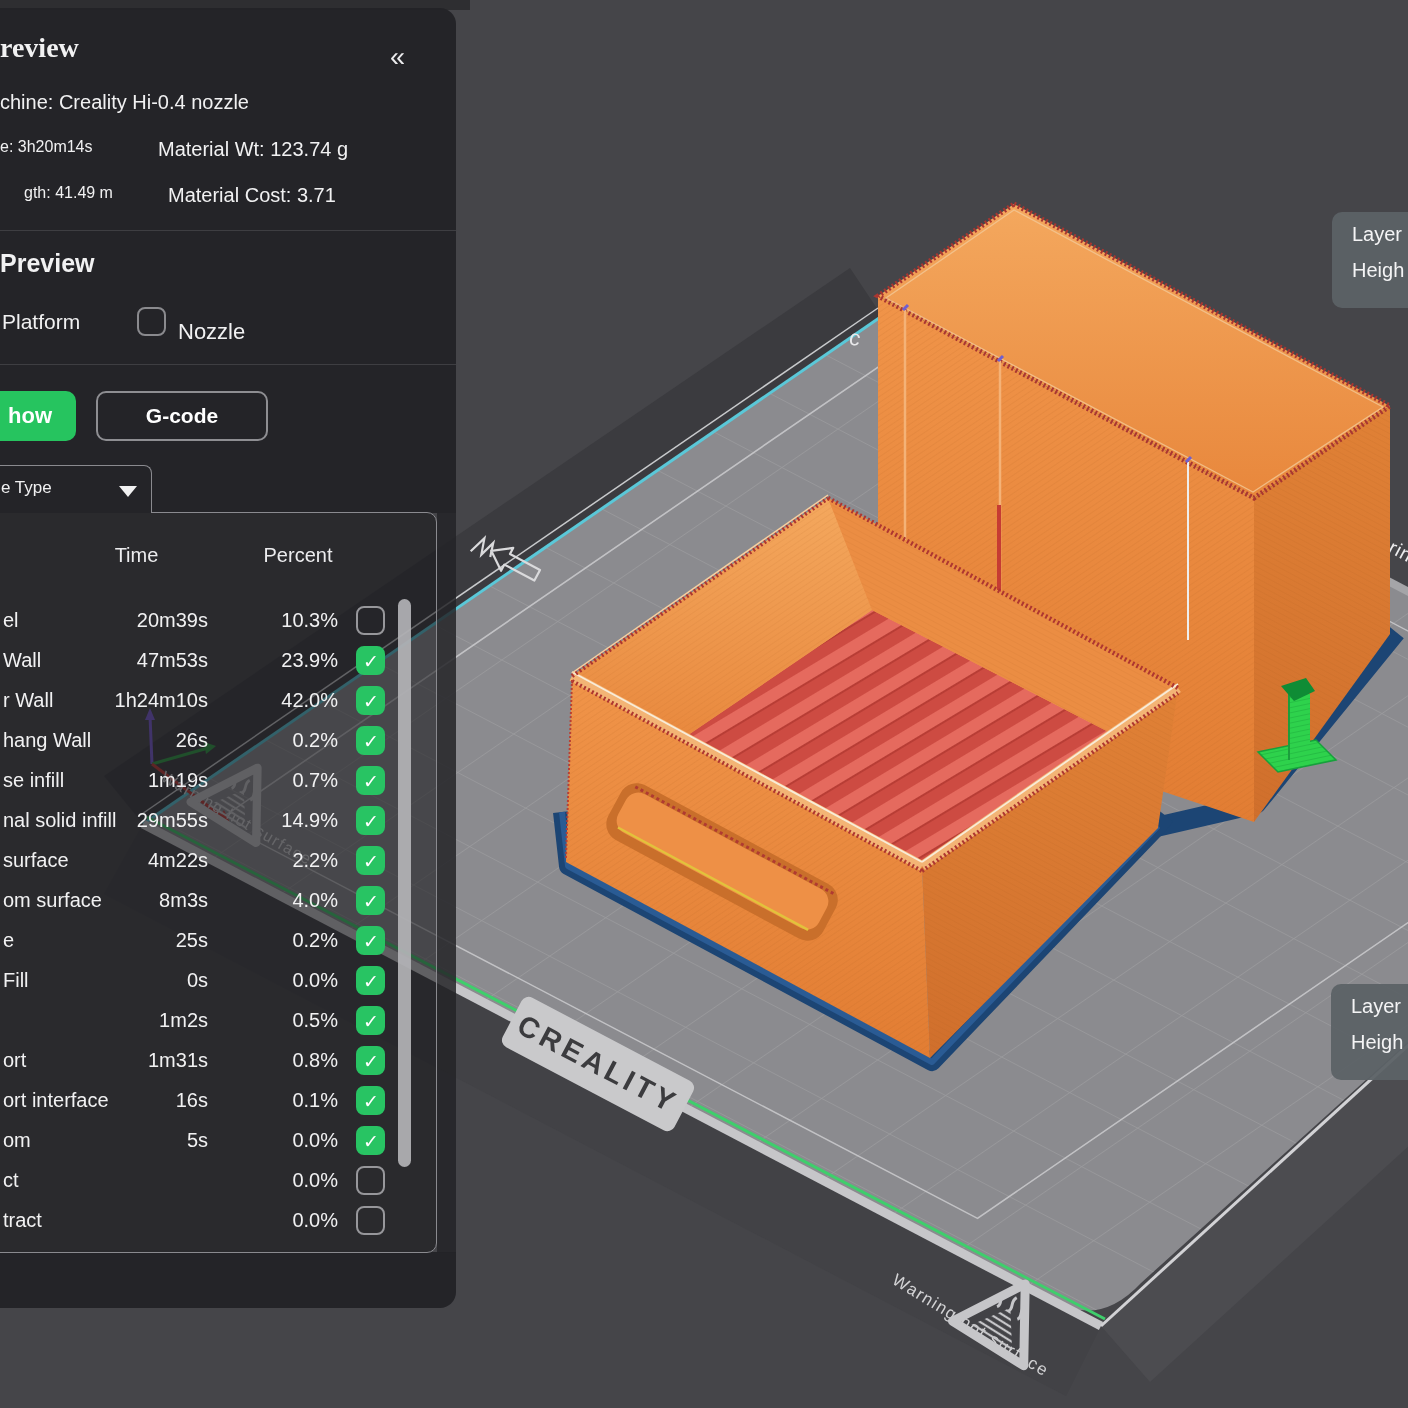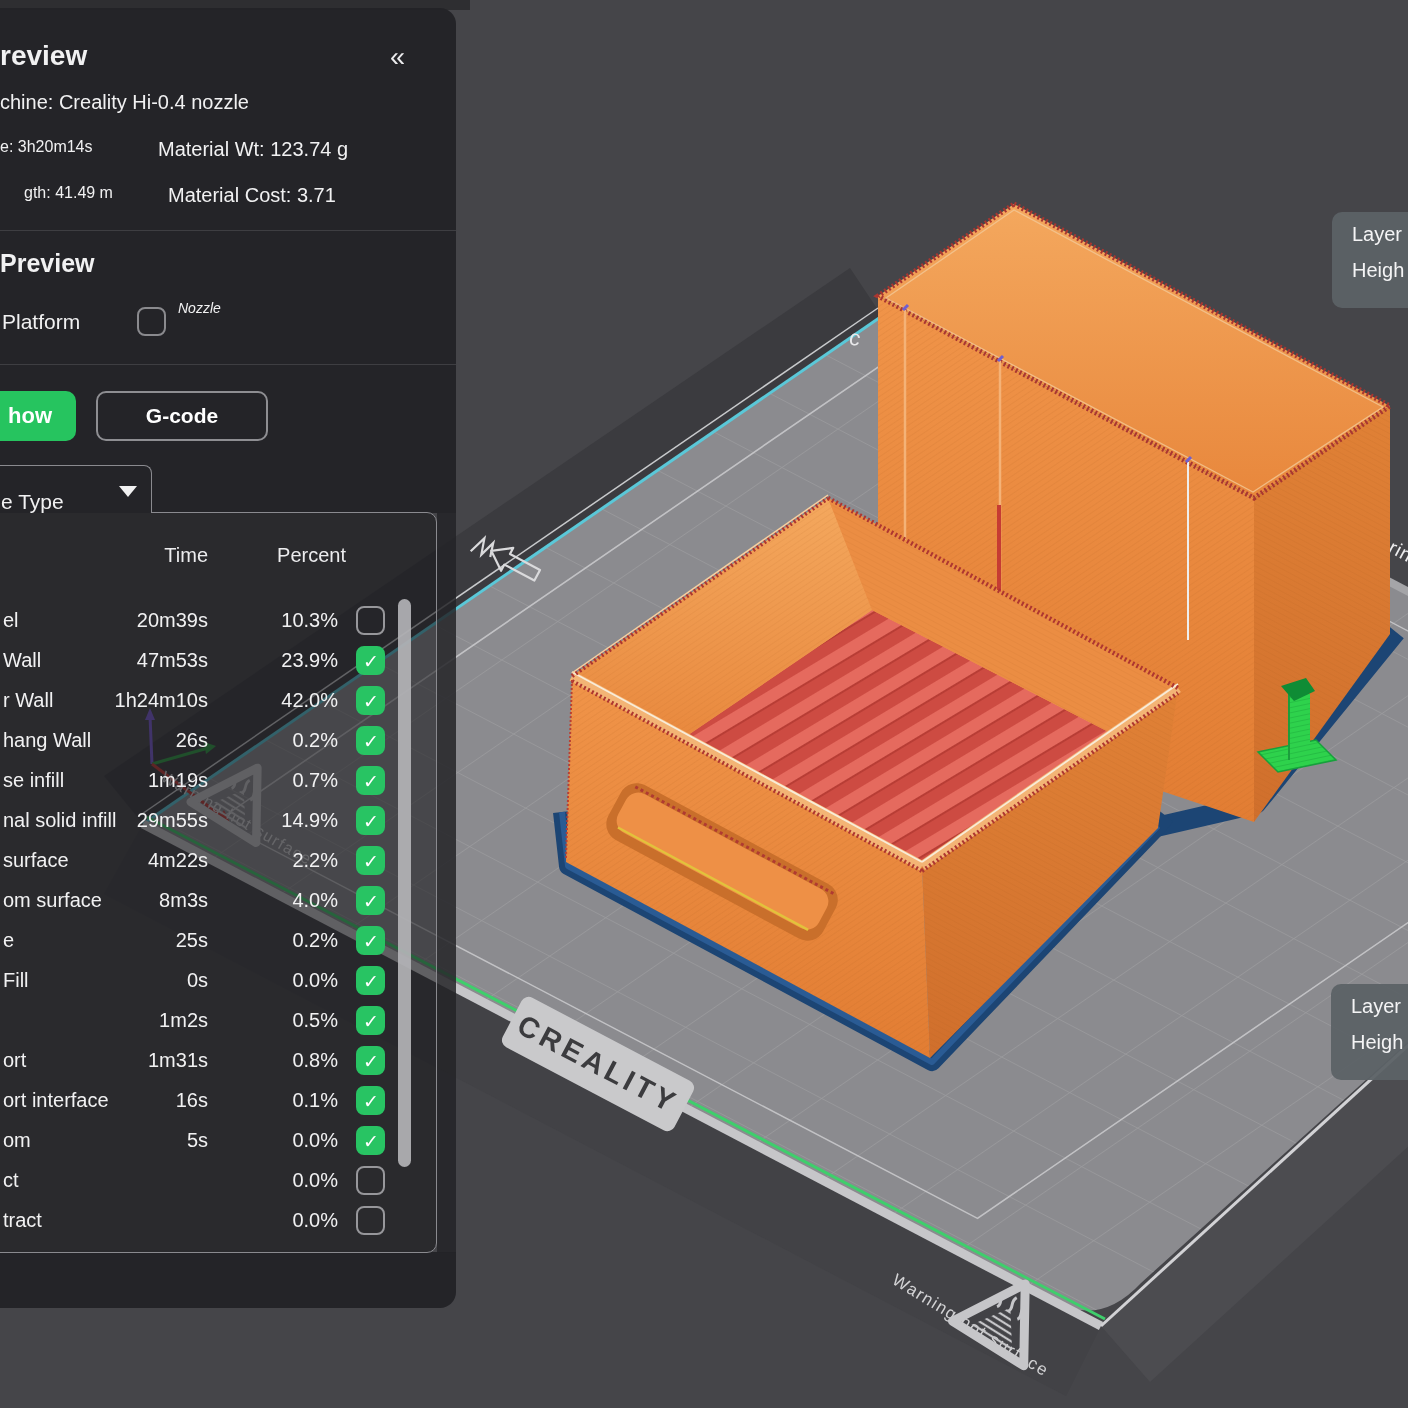--- a/index.html
+++ b/index.html
@@ -10,40 +10,40 @@
   #sidebar{position:absolute;left:0;top:8px;width:456px;height:1300px;z-index:10;color:#f1f1f2;}
   .sec{position:absolute;left:0;width:456px;background:rgba(35,35,39,0.97);}
   #sec-head{top:0;height:222px;border-radius:0 16px 0 0;border-bottom:1px solid #3e3e42;}
   #sec-prev{top:223px;height:133px;border-bottom:1px solid #3e3e42;}
   #sec-btns{top:357px;height:148px;}
   #sec-fill{top:505px;height:740px;left:437px;width:19px;background:rgba(35,35,39,0.85);}
   #sec-bot{top:1244px;height:56px;border-radius:0 0 16px 0;}
   #topstrip{position:absolute;left:0;top:0;width:470px;height:10px;background:#2e2e31;z-index:9;}
   .t{position:absolute;white-space:nowrap;}
   #collapse{left:390px;top:34px;font-size:27px;color:#ececee;cursor:pointer;}
-  #ttl{left:0;top:32px;font-size:28px;font-weight:bold;}
+  #ttl{left:0;top:24px;font-size:28px;font-weight:bold;font-family:Liberation Serif, serif;}
   #machine{left:0;top:83px;font-size:20px;}
   #st1{left:0;top:130px;font-size:16px;}  #st2{left:158px;top:130px;font-size:20px;}
   #st3{left:0;top:176px;font-size:16px;margin-left:24px;}  #st4{left:168px;top:176px;font-size:20px;}
   #prevttl{left:0;top:18px;font-size:25px;font-weight:bold;}
   #platlbl{left:2px;top:79px;font-size:21px;}
   #nozcb{position:absolute;left:137px;top:76px;width:29px;height:29px;border:2px solid #8a8a8e;border-radius:8px;box-sizing:border-box;}
-  #nozlbl{left:178px;top:69px;font-size:14px;font-style:italic;}
+  #nozlbl{left:178px;top:88px;font-size:22px;}
   #showbtn{position:absolute;left:-16px;top:26px;width:92px;height:50px;background:#26c45f;border-radius:10px;
     color:#fff;font-weight:bold;font-size:22px;text-align:center;line-height:50px;cursor:pointer;}
   #gcodebtn{position:absolute;left:96px;top:26px;width:172px;height:50px;border:2px solid #8e8e92;border-radius:10px;
     box-sizing:border-box;color:#fff;font-weight:bold;font-size:21px;text-align:center;line-height:46px;cursor:pointer;}
   #linetab{position:absolute;left:-10px;top:457px;width:162px;height:48px;background:#242428;border:1.5px solid #8a8a8f;
     border-bottom:none;border-radius:8px 8px 0 0;box-sizing:border-box;z-index:3;cursor:pointer;}
-  #linetablbl{left:10px;top:24px;font-size:21px;}
+  #linetablbl{left:10px;top:12px;font-size:17px;}
   #caret{position:absolute;left:128px;top:20px;width:0;height:0;border-left:9px solid transparent;
     border-right:9px solid transparent;border-top:11px solid #f1f1f2;}
   #ttable{position:absolute;left:-16px;top:504px;width:453px;height:741px;background:rgba(22,22,26,0.58);
     border:1.5px solid #8a8a8f;border-radius:10px;box-sizing:border-box;z-index:2;}
-  .th{position:absolute;top:31px;font-size:20px;color:#ececee;text-align:right;}
+  .th{position:absolute;top:31px;font-size:20px;color:#ececee;text-align:center;}
   #th-time{left:80px;width:143px;} #th-pct{left:265px;width:96px;}
   #rows{position:absolute;left:0;top:88px;width:100%;}
   .trow{position:relative;height:40px;font-size:20px;}
   .c-label{position:absolute;left:18px;top:8px;white-space:nowrap;}
   .c-time{position:absolute;left:80px;width:143px;top:8px;text-align:right;}
   .c-pct{position:absolute;left:265px;width:88px;top:8px;text-align:right;}
   .cb{position:absolute;left:371px;top:5px;width:29px;height:29px;border:2px solid #97979b;border-radius:8px;box-sizing:border-box;cursor:pointer;}
   .cb.on{background:#28c463;border-color:#28c463;}
   .cb.on::after{content:"\2713";position:absolute;left:5px;top:2px;color:#fff;font-weight:bold;font-size:19px;}
   #sbar{position:absolute;left:413px;top:86px;width:13px;height:568px;background:rgba(182,182,185,0.9);border-radius:7px;cursor:pointer;}

